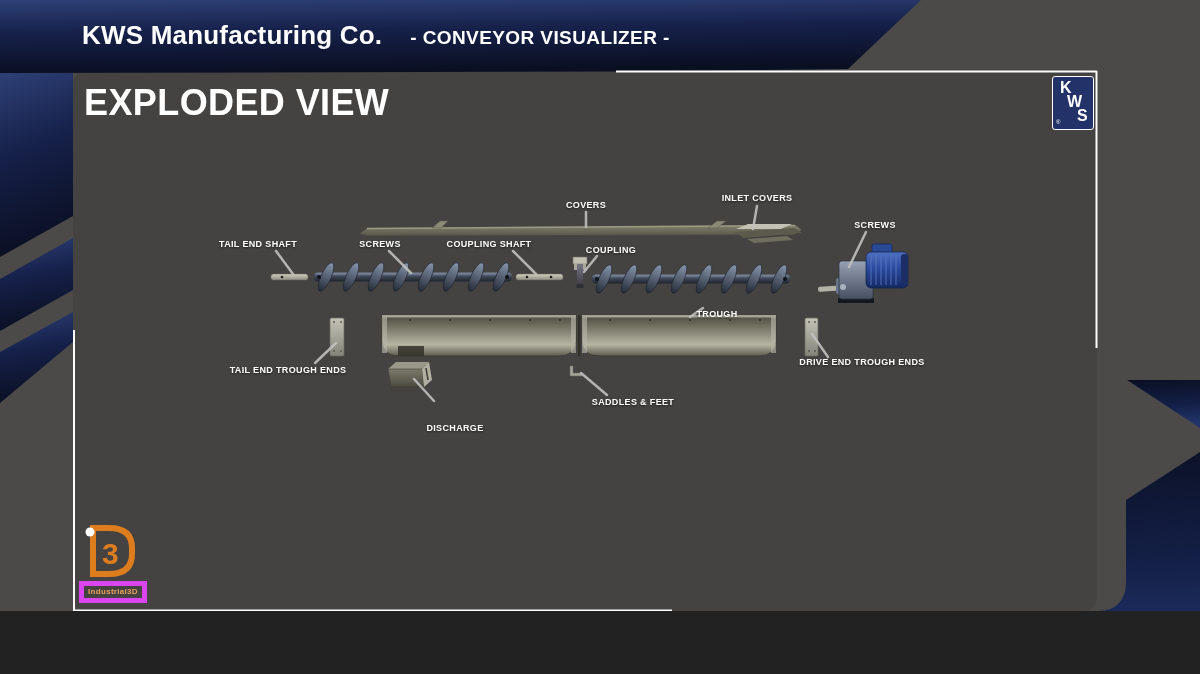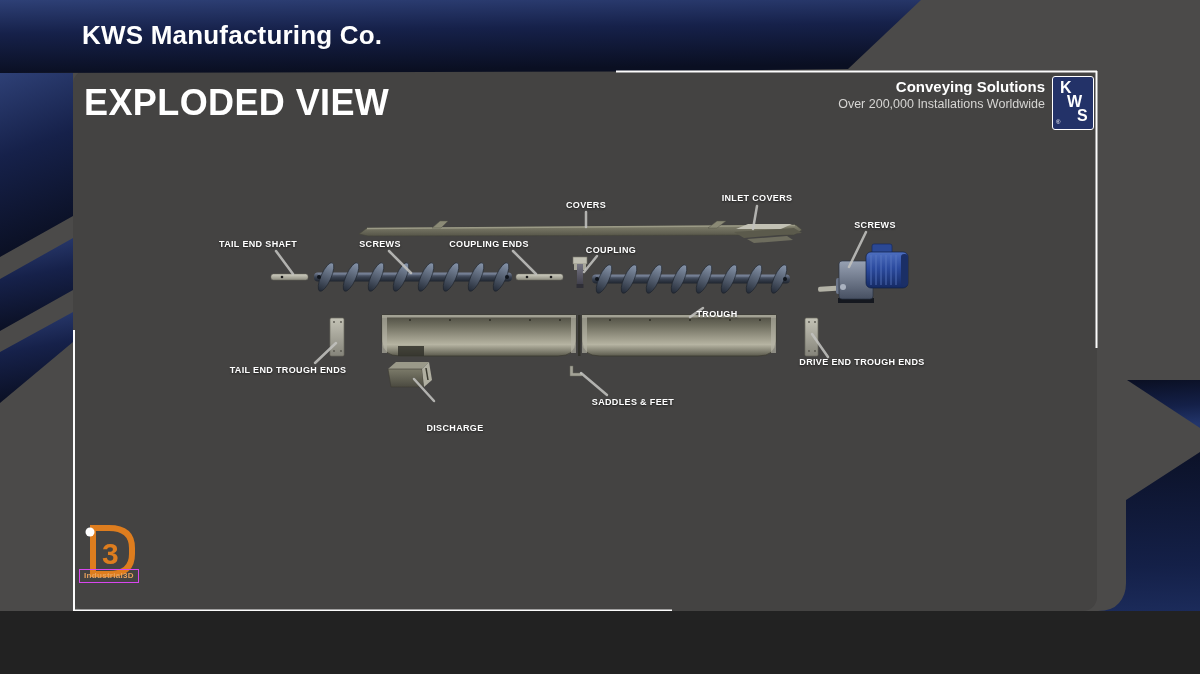--- a/index.html
+++ b/index.html
@@ -17,21 +17,21 @@
        background:#233268;border:1.5px solid #fff;border-radius:3px;box-sizing:border-box;color:#fff;}
   .kws span{position:absolute;font-weight:800;font-size:16px;line-height:1;}
   .kws .k{left:7px;top:3px;}.kws .w{left:14px;top:17px;}.kws .s{left:24px;top:31px;}
   .kws .reg{left:3px;top:42px;font-size:6px;font-weight:400;}
   .plabel{position:absolute;z-index:3;transform:translate(-50%,-50%);color:#fff;font-size:9px;font-weight:800;
           letter-spacing:.35px;white-space:nowrap;text-shadow:0 1px 2px rgba(0,0,0,.55);}
   .collapse{position:absolute;right:105px;top:630px;z-index:3;color:#fff;font-size:17px;font-weight:800;
             letter-spacing:.6px;cursor:pointer;}
   .i3d{position:absolute;left:79px;top:524px;width:62px;height:72px;z-index:3;}
   .i3d svg{position:absolute;left:0;top:0;}
-  .i3d .cap{position:absolute;left:0;top:45px;width:58px;height:12px;border:1px solid #d946ef;
+  .i3d .cap{position:absolute;left:0;top:57px;width:58px;height:12px;border:5px solid #d946ef;
             color:#e8a25c;font-size:8px;font-weight:700;text-align:center;line-height:12px;letter-spacing:.3px;}
 </style>
 </head>
 <body>
 
 <div class="stage">
 
   <svg class="bg" width="1200" height="674" viewBox="0 0 1200 674">
     <defs>
       <linearGradient id="gNavyTL" x1="0" y1="0" x2="0.15" y2="1">
@@ -240,39 +240,36 @@
       <line x1="703" y1="308" x2="690" y2="317"></line>
       <line x1="336" y1="343" x2="315" y2="363"></line>
       <line x1="812" y1="334" x2="828" y2="357"></line>
       <line x1="414" y1="379" x2="434" y2="401"></line>
       <line x1="581" y1="373" x2="607" y2="395"></line>
     </g>
   </svg>
 
   <div class="hdr">
     <span class="brand">KWS Manufacturing Co.</span>
+    <span class="app">- CONVEYOR VISUALIZER -</span>
   </div>
 
   <div class="pv-title">EXPLODED VIEW</div>
-  <div class="tagline">
-    <div class="l1">Conveying Solutions</div>
-    <div class="l2">Over 200,000 Installations Worldwide</div>
-  </div>
   <div class="kws">
     <span class="k">K</span>
     <span class="w">W</span>
     <span class="s">S</span>
     <span class="reg">®</span>
   </div>
 
   <div class="plabel" style="left:586px;top:205px">COVERS</div>
   <div class="plabel" style="left:757px;top:198px">INLET COVERS</div>
   <div class="plabel" style="left:258px;top:244px">TAIL END SHAFT</div>
   <div class="plabel" style="left:380px;top:244px">SCREWS</div>
-  <div class="plabel" style="left:489px;top:244px">COUPLING ENDS</div>
+  <div class="plabel" style="left:489px;top:244px">COUPLING SHAFT</div>
   <div class="plabel" style="left:611px;top:250px">COUPLING</div>
   <div class="plabel" style="left:875px;top:225px">SCREWS</div>
   <div class="plabel" style="left:717px;top:314px">TROUGH</div>
   <div class="plabel" style="left:288px;top:370px">TAIL END TROUGH ENDS</div>
   <div class="plabel" style="left:862px;top:362px">DRIVE END TROUGH ENDS</div>
   <div class="plabel" style="left:455px;top:428px">DISCHARGE</div>
   <div class="plabel" style="left:633px;top:402px">SADDLES &amp; FEET</div>
 
   <div class="i3d">
     <svg width="62" height="56" viewBox="0 0 62 56">

